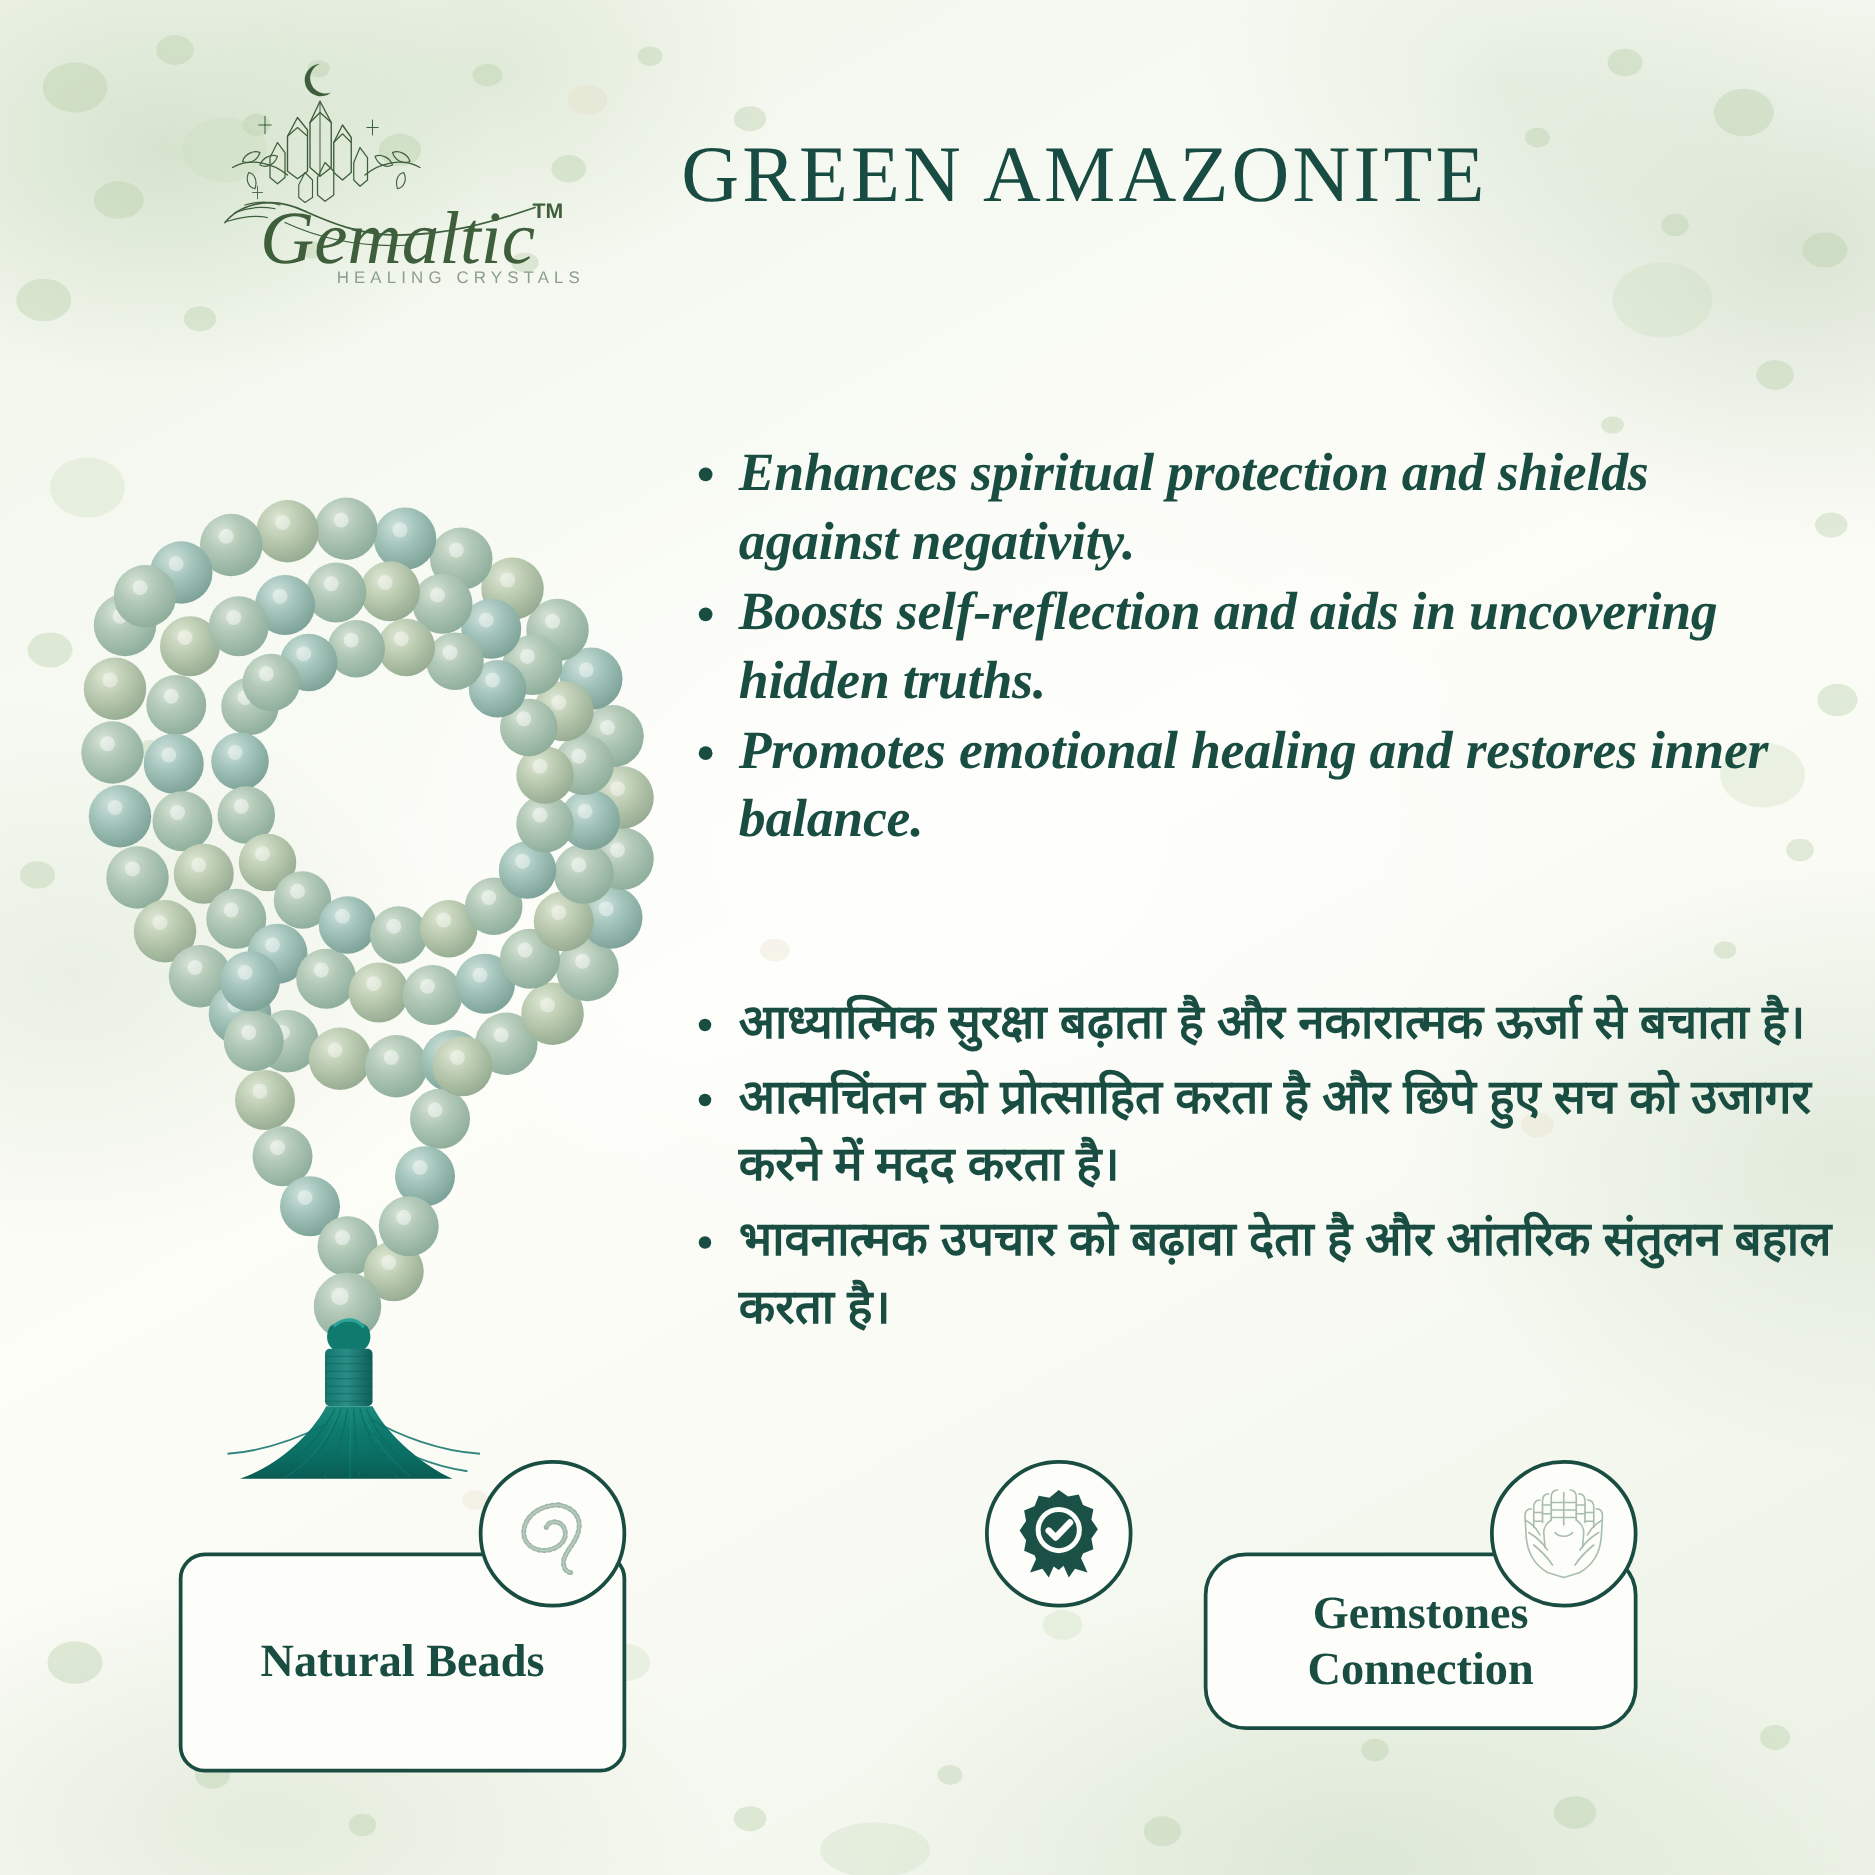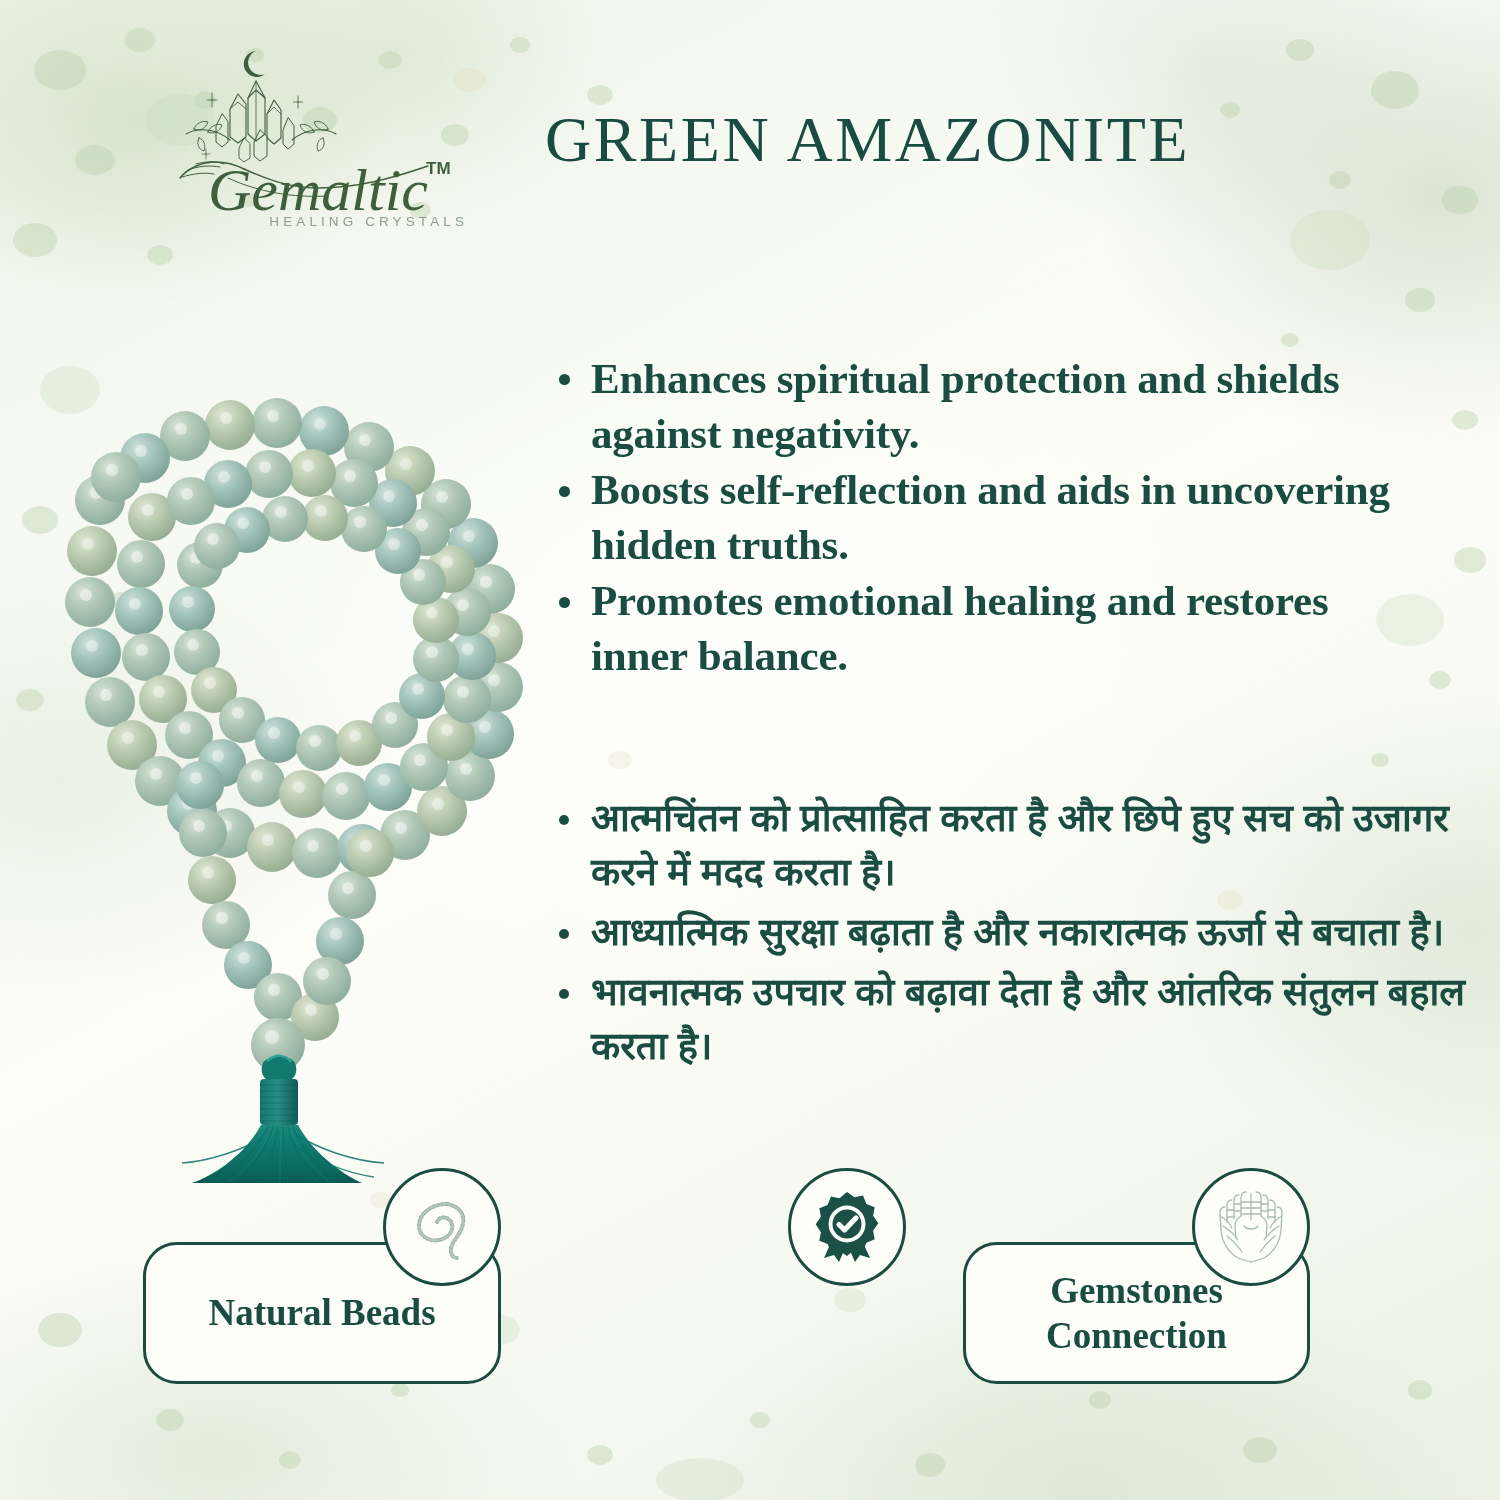--- a/index.html
+++ b/index.html
@@ -46,21 +46,21 @@
 
   
   .bullets{position:absolute;list-style:none;margin:0;padding:0;}
   .bullets li{
     position:relative;padding-left:46px;color:#1a4d42;
   }
   .bullets li:before{
     content:"";position:absolute;left:14px;top:.52em;
     width:11px;height:11px;border-radius:50%;background:#1a4d42;
   }
-  #en-bullets{left:545px;top:352px;width:880px;}
+  #en-bullets{left:545px;top:352px;width:880px;font-style:italic;}
   #en-bullets li{
     font-family:"Liberation Serif",serif;
     font-weight:700;font-size:43px;line-height:1.27;
     margin-bottom:2px;letter-spacing:-.2px;
   }
   #hi-bullets{left:545px;top:792px;width:930px;}
   #hi-bullets li{
     font-family:"Liberation Sans",sans-serif;
     font-weight:700;font-size:38px;line-height:1.42;
     margin-bottom:6px;
@@ -87,21 +87,21 @@
   }
   .badge-circle{
     position:absolute;top:0;
     width:118px;height:118px;border-radius:50%;
     border:3px solid #1a4d42;background:#fdfdfa;
     box-sizing:border-box;z-index:3;
     display:flex;align-items:center;justify-content:center;
   }
   .badge-circle svg{display:block;}
   #badge-1{left:143px;top:1168px;width:358px;height:216px;}
-  #badge-1 .badge-box{width:358px;height:142px;}
+  #badge-1 .badge-box{width:358px;height:176px;border-radius:21px;}
   #badge-1 .badge-circle{left:240px;}
   #badge-2{left:570px;top:1168px;width:336px;height:216px;}
   #badge-2 .badge-box{width:336px;height:142px;}
   #badge-2 .badge-circle{left:218px;}
   #badge-3{left:963px;top:1168px;width:347px;height:216px;}
   #badge-3 .badge-box{width:347px;height:142px;}
   #badge-3 .badge-circle{left:229px;}
 </style>
 </head>
 <body>
@@ -472,22 +472,22 @@
     </svg>
   </div>
 
   <ul class="bullets" id="en-bullets">
     <li>Enhances spiritual protection and shields against negativity.</li>
     <li>Boosts self-reflection and aids in uncovering hidden truths.</li>
     <li>Promotes emotional healing and restores inner balance.</li>
   </ul>
 
   <ul class="bullets" id="hi-bullets">
+    <li>आध्यात्मिक सुरक्षा बढ़ाता है और नकारात्मक ऊर्जा से बचाता है।</li>
     <li>आत्मचिंतन को प्रोत्साहित करता है और छिपे हुए सच को उजागर करने में मदद करता है।</li>
-    <li>आध्यात्मिक सुरक्षा बढ़ाता है और नकारात्मक ऊर्जा से बचाता है।</li>
     <li>भावनात्मक उपचार को बढ़ावा देता है और आंतरिक संतुलन बहाल करता है।</li>
   </ul>
 
   <div class="badge" id="badge-1">
     <div class="badge-box">
       <span class="badge-label">Natural Beads</span>
     </div>
     <div class="badge-circle">
       <svg width="78" height="78" viewBox="0 0 78 78">
         <g fill="none" stroke="#9db5a8" stroke-width="4" stroke-linecap="round" stroke-dasharray="1.6 2.6">

